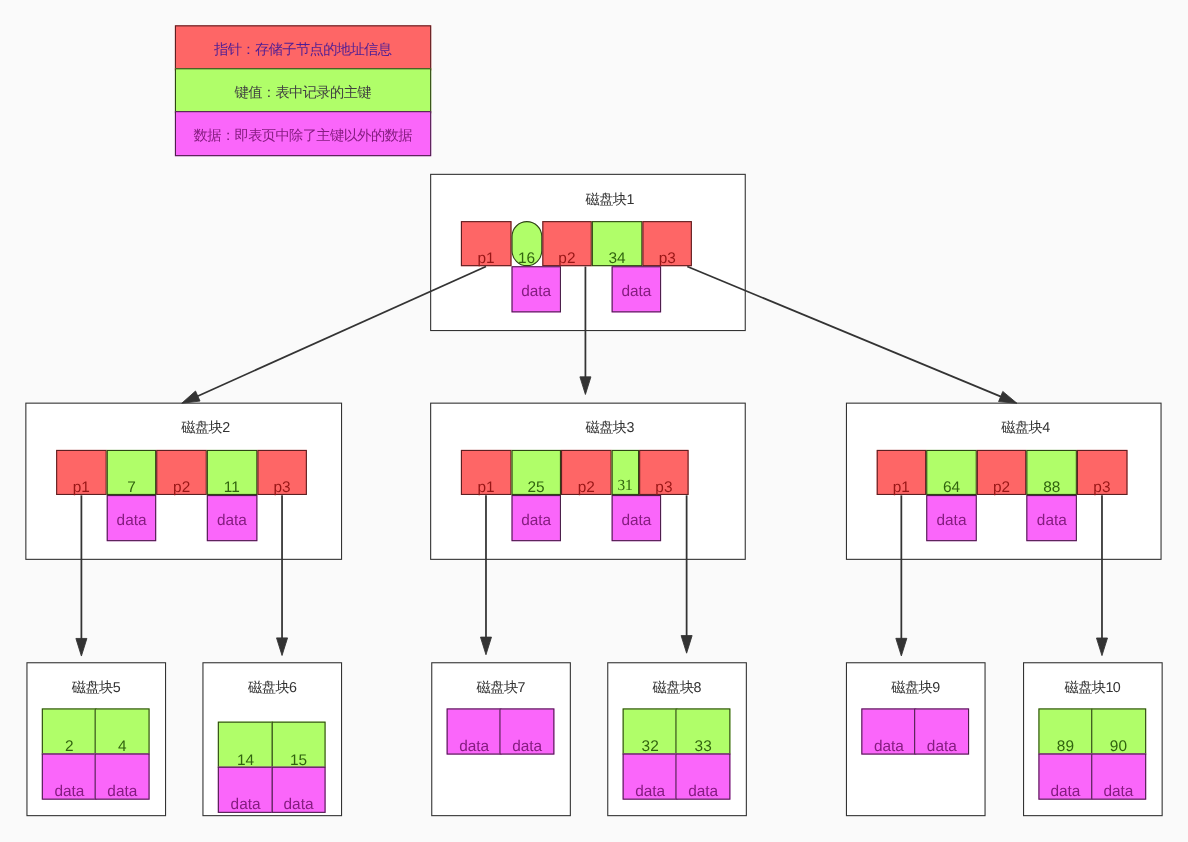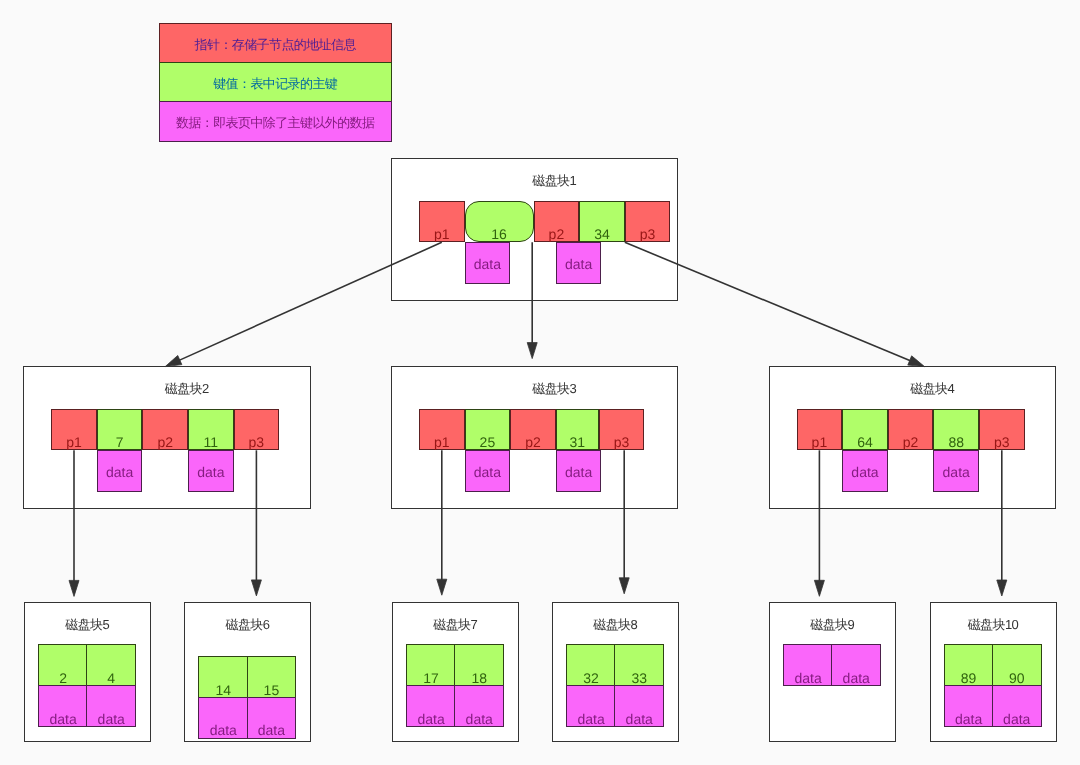--- a/index.html
+++ b/index.html
@@ -95,34 +95,34 @@
       </g>
       <g>
         <line x1="1001.8" y1="450.3" x2="1001.80" y2="582.00" stroke="#333333" stroke-width="1.6"></line>
         <path d="M 1001.80 596.00 L 996.80 580.00 L 1006.80 580.00 Z" fill="#333333" stroke="#333333" stroke-width="0.8" stroke-linejoin="miter"></path>
       </g>
     </svg>
 <div class="legend" style="left: 159px; top: 23px; width: 233px; height: 119px;">
       <div class="legend-row" style="position: absolute; left: 0px; top: 0px; width: 233px; height: 40.7333px; background: rgb(254, 102, 102); border: 1.6px solid rgb(92, 32, 34); color: #4c1d95;">
         <span>指针：存储子节点的地址信息</span>
       </div>
-      <div class="legend-row" style="position: absolute; left: 0px; top: 39.1333px; width: 233px; height: 40.7333px; background: rgb(176, 254, 105); border: 1.6px solid rgb(46, 68, 20); color: #0369a1;">
+      <div class="legend-row" style="position: absolute; left: 0px; top: 39.1333px; width: 233px; height: 40.7333px; background: rgb(176, 254, 105); border: 1.6px solid rgb(46, 68, 20); color: #404040;">
         <span>键值：表中记录的主键</span>
       </div>
       <div class="legend-row" style="position: absolute; left: 0px; top: 78.2667px; width: 233px; height: 40.7333px; background: rgb(250, 102, 250); border: 1.6px solid rgb(76, 32, 75); color: rgb(133, 28, 128);">
         <span>数据：即表页中除了主键以外的数据</span>
       </div>
     </div>
     <div class="node" style="left: 391px; top: 158px; width: 287px; height: 143px;">
       <div class="node-title" style="top: 13.5px; transform: translateX(20px);">磁盘块1</div>
       <div class="cellrow" style="left: 27px; top: 41.8px;">
         <div class="cell c-ptr" style="width: 45.6px; height: 41.5px;">
           <span>p1</span>
         </div>
-        <div class="cell c-key" style="width: 69px; height: 41.5px; border-radius: 14px;">
+        <div class="cell c-key" style="width: 28px; height: 41.5px; border-radius: 14px;">
           <span>16</span>
         </div>
         <div class="cell c-ptr" style="width: 45.6px; height: 41.5px;">
           <span>p2</span>
         </div>
         <div class="cell c-key" style="width: 45.6px; height: 41.5px;">
           <span>34</span>
         </div>
         <div class="cell c-ptr" style="width: 45.6px; height: 41.5px;">
           <span>p3</span>
@@ -166,21 +166,21 @@
       <div class="cellrow" style="left: 27px; top: 41.8px;">
         <div class="cell c-ptr" style="width: 45.6px; height: 41.5px;">
           <span>p1</span>
         </div>
         <div class="cell c-key" style="width: 45.6px; height: 41.5px;">
           <span>25</span>
         </div>
         <div class="cell c-ptr" style="width: 45.6px; height: 41.5px;">
           <span>p2</span>
         </div>
-        <div class="cell c-key" style="width: 43px; height: 41.5px;">
+        <div class="cell c-key" style="width: 25px; height: 41.5px; font-family: Liberation Serif, serif;">
           <span>31</span>
         </div>
         <div class="cell c-ptr" style="width: 45.6px; height: 41.5px;">
           <span>p3</span>
         </div>
       </div>
       <div class="datacell" style="left: 72.6px; top: 83.3px; width: 45.6px; height: 41.5px;">
         <span>data</span>
       </div>
       <div class="datacell" style="left: 163.8px; top: 83.3px; width: 45.6px; height: 41.5px;">
@@ -252,28 +252,20 @@
           <div class="cell c-data" style="width: 49.75px; height: 42.2px;">
             <span>data</span>
           </div>
         </div>
       </div>
     </div>
     <div class="node" style="left: 392px; top: 602px; width: 127px; height: 140px;">
       <div class="node-title" style="top: 13.5px; transform: translateX(0px);">磁盘块7</div>
       <div class="leafgrid" style="left: 13.2px; top: 41.3px;">
         <div class="leafline">
-          <div class="cell c-key" style="width: 49.75px; height: 42.2px;">
-            <span>17</span>
-          </div>
-          <div class="cell c-key" style="width: 49.75px; height: 42.2px;">
-            <span>18</span>
-          </div>
-        </div>
-        <div class="leafline">
           <div class="cell c-data" style="width: 49.75px; height: 42.2px;">
             <span>data</span>
           </div>
           <div class="cell c-data" style="width: 49.75px; height: 42.2px;">
             <span>data</span>
           </div>
         </div>
       </div>
     </div>
     <div class="node" style="left: 552px; top: 602px; width: 127px; height: 140px;">

